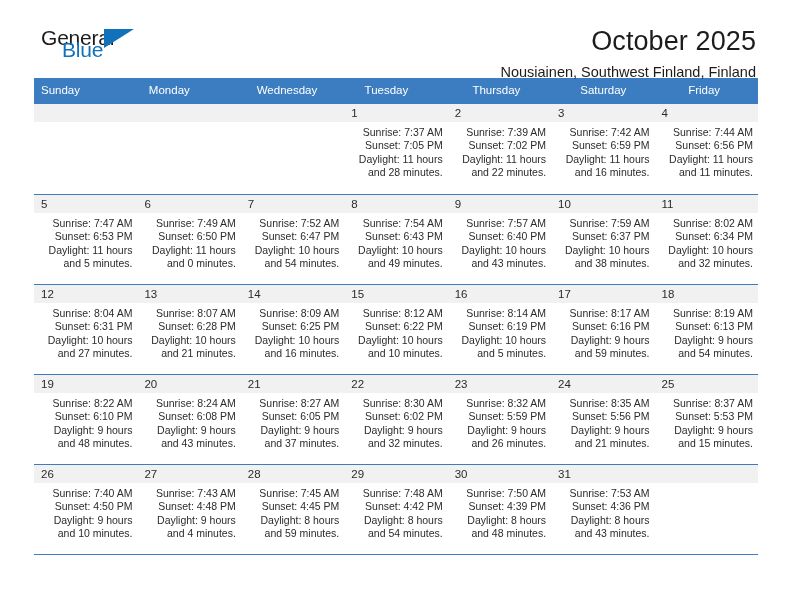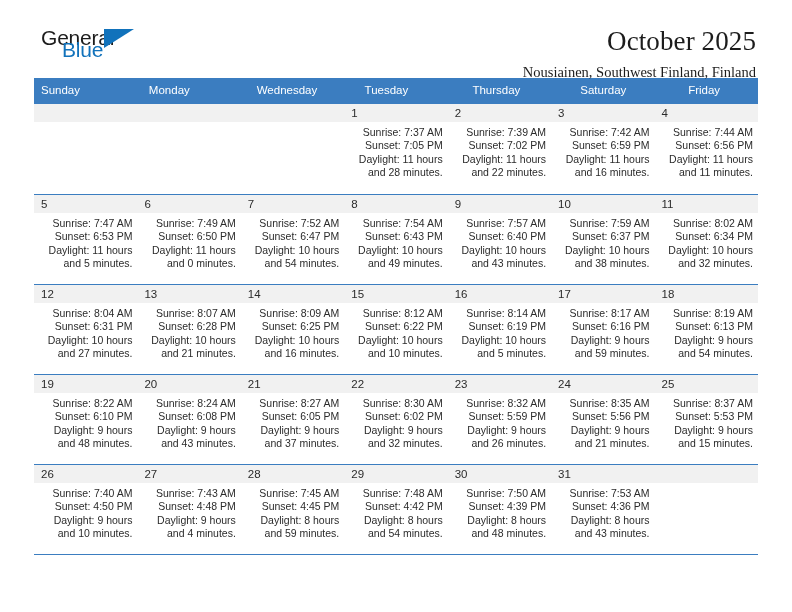--- a/index.html
+++ b/index.html
@@ -61,21 +61,20 @@
     width: 0;
     height: 0;
     border-left: 30px solid #1172bb;
     border-bottom: 19px solid transparent;
   }
 
   .titles {
     text-align: right;
     flex: 1 1 auto;
     padding-top: 0px;
-    font-family: Liberation Serif, serif;
   }
   .cal-title {
     font-size: 27px;
     font-weight: normal;
     color: #1c1c1c;
     line-height: 1.15;
     margin: 0;
     letter-spacing: 0.1px;
   }
   .cal-sub {

